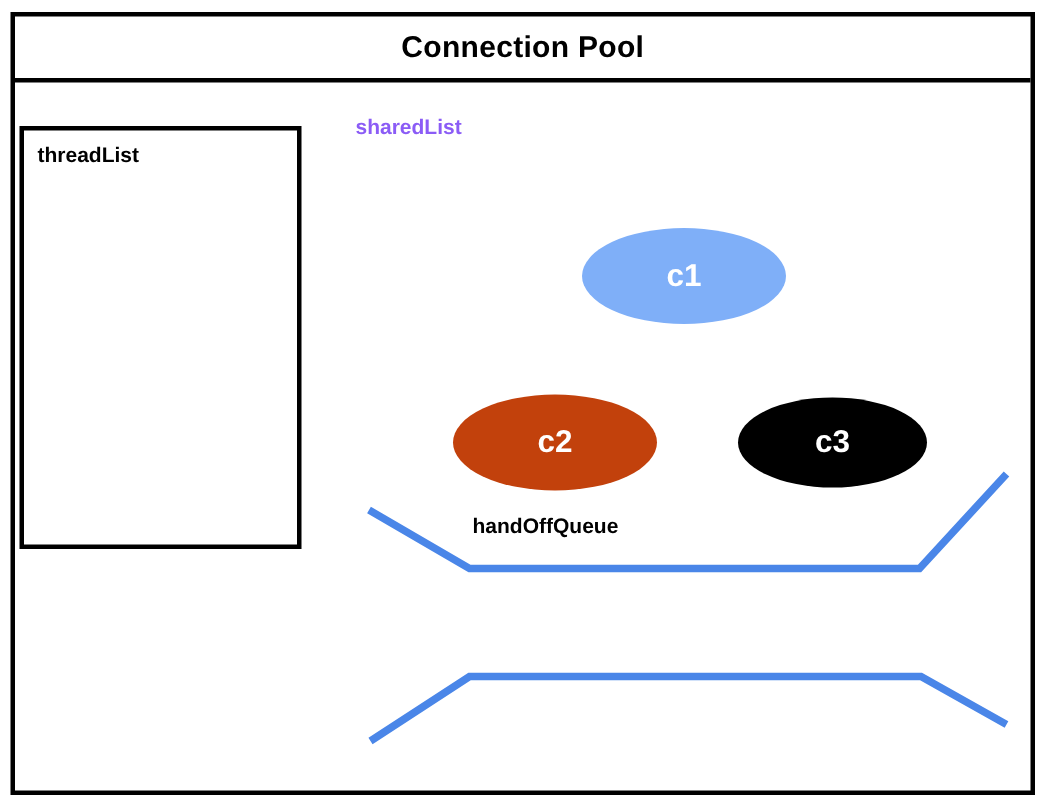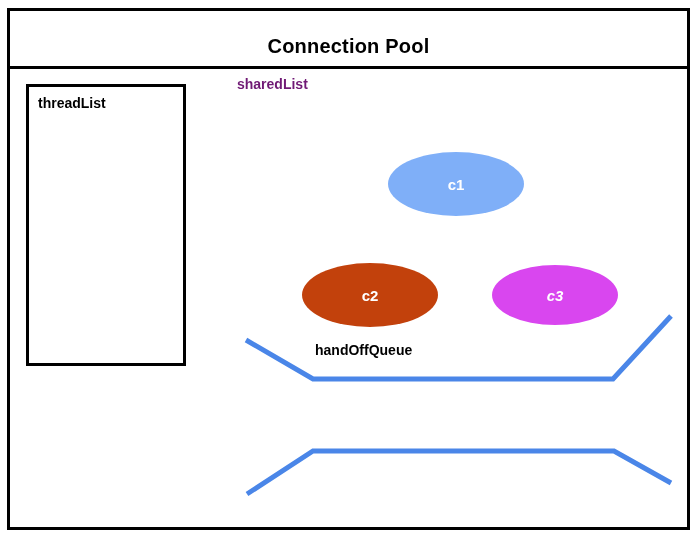--- a/index.html
+++ b/index.html
@@ -35,21 +35,20 @@
     position: absolute;
     left: 0;
     top: 0;
     right: 0;
     height: 44px;
     border-bottom: 3px solid #000000;
     box-sizing: border-box;
     display: flex;
     align-items: center;
     justify-content: center;
-    margin-top: 14px;
   }
 
   .title-text {
     font-size: 20px;
     font-weight: bold;
     color: #000000;
     letter-spacing: 0.2px;
     line-height: 1;
   }
 
@@ -57,23 +56,23 @@
     position: absolute;
     left: 0;
     top: 44px;
     right: 0;
     bottom: 0;
   }
 
   
   .thread-list-box {
     position: absolute;
-    left: 16px;
+    left: 3px;
     top: 29px;
-    width: 160px;
+    width: 188px;
     height: 282px;
     border: 3px solid #000000;
     box-sizing: border-box;
     background: #ffffff;
   }
 
   .thread-list-label {
     position: absolute;
     left: 9px;
     top: 9px;
@@ -84,21 +83,21 @@
     white-space: nowrap;
   }
 
   
   .shared-list-label {
     position: absolute;
     left: 227px;
     top: 22px;
     font-size: 14px;
     font-weight: bold;
-    color: #701a75;
+    color: #8b5cf6;
     line-height: 1.1;
     white-space: nowrap;
   }
 
   
   .handoff-label {
     position: absolute;
     left: 305px;
     top: 288px;
     font-size: 14px;
@@ -110,21 +109,21 @@
   }
 
   
   .conn-ellipse {
     position: absolute;
     border-radius: 50%;
     display: flex;
     align-items: center;
     justify-content: center;
     color: #ffffff;
-    font-size: 15px;
+    font-size: 21px;
     font-weight: bold;
     line-height: 1;
     user-select: none;
     text-align: center;
   }
 
   .conn-label {
     pointer-events: none;
     transform: translateY(-0.5px);
   }
@@ -171,21 +170,21 @@
       <div class="shared-list-label">sharedList</div>
 
       <div class="conn-ellipse" style="left:378px; top:97px; width:136px; height:64px; background:#7FAFF8;">
         <span class="conn-label">c1</span>
       </div>
 
       <div class="conn-ellipse" style="left:292px; top:208px; width:136px; height:64px; background:#c2410c;">
         <span class="conn-label">c2</span>
       </div>
 
-      <div class="conn-ellipse" style="left:482px; top:210px; width:126px; height:60px; background:#d946ef;font-style:italic;">
+      <div class="conn-ellipse" style="left:482px; top:210px; width:126px; height:60px; background:#000000;">
         <span class="conn-label">c3</span>
       </div>
 
       <div class="handoff-label">handOffQueue</div>
 
     </div>
   </div>
 </div>
 
 </body></html>

